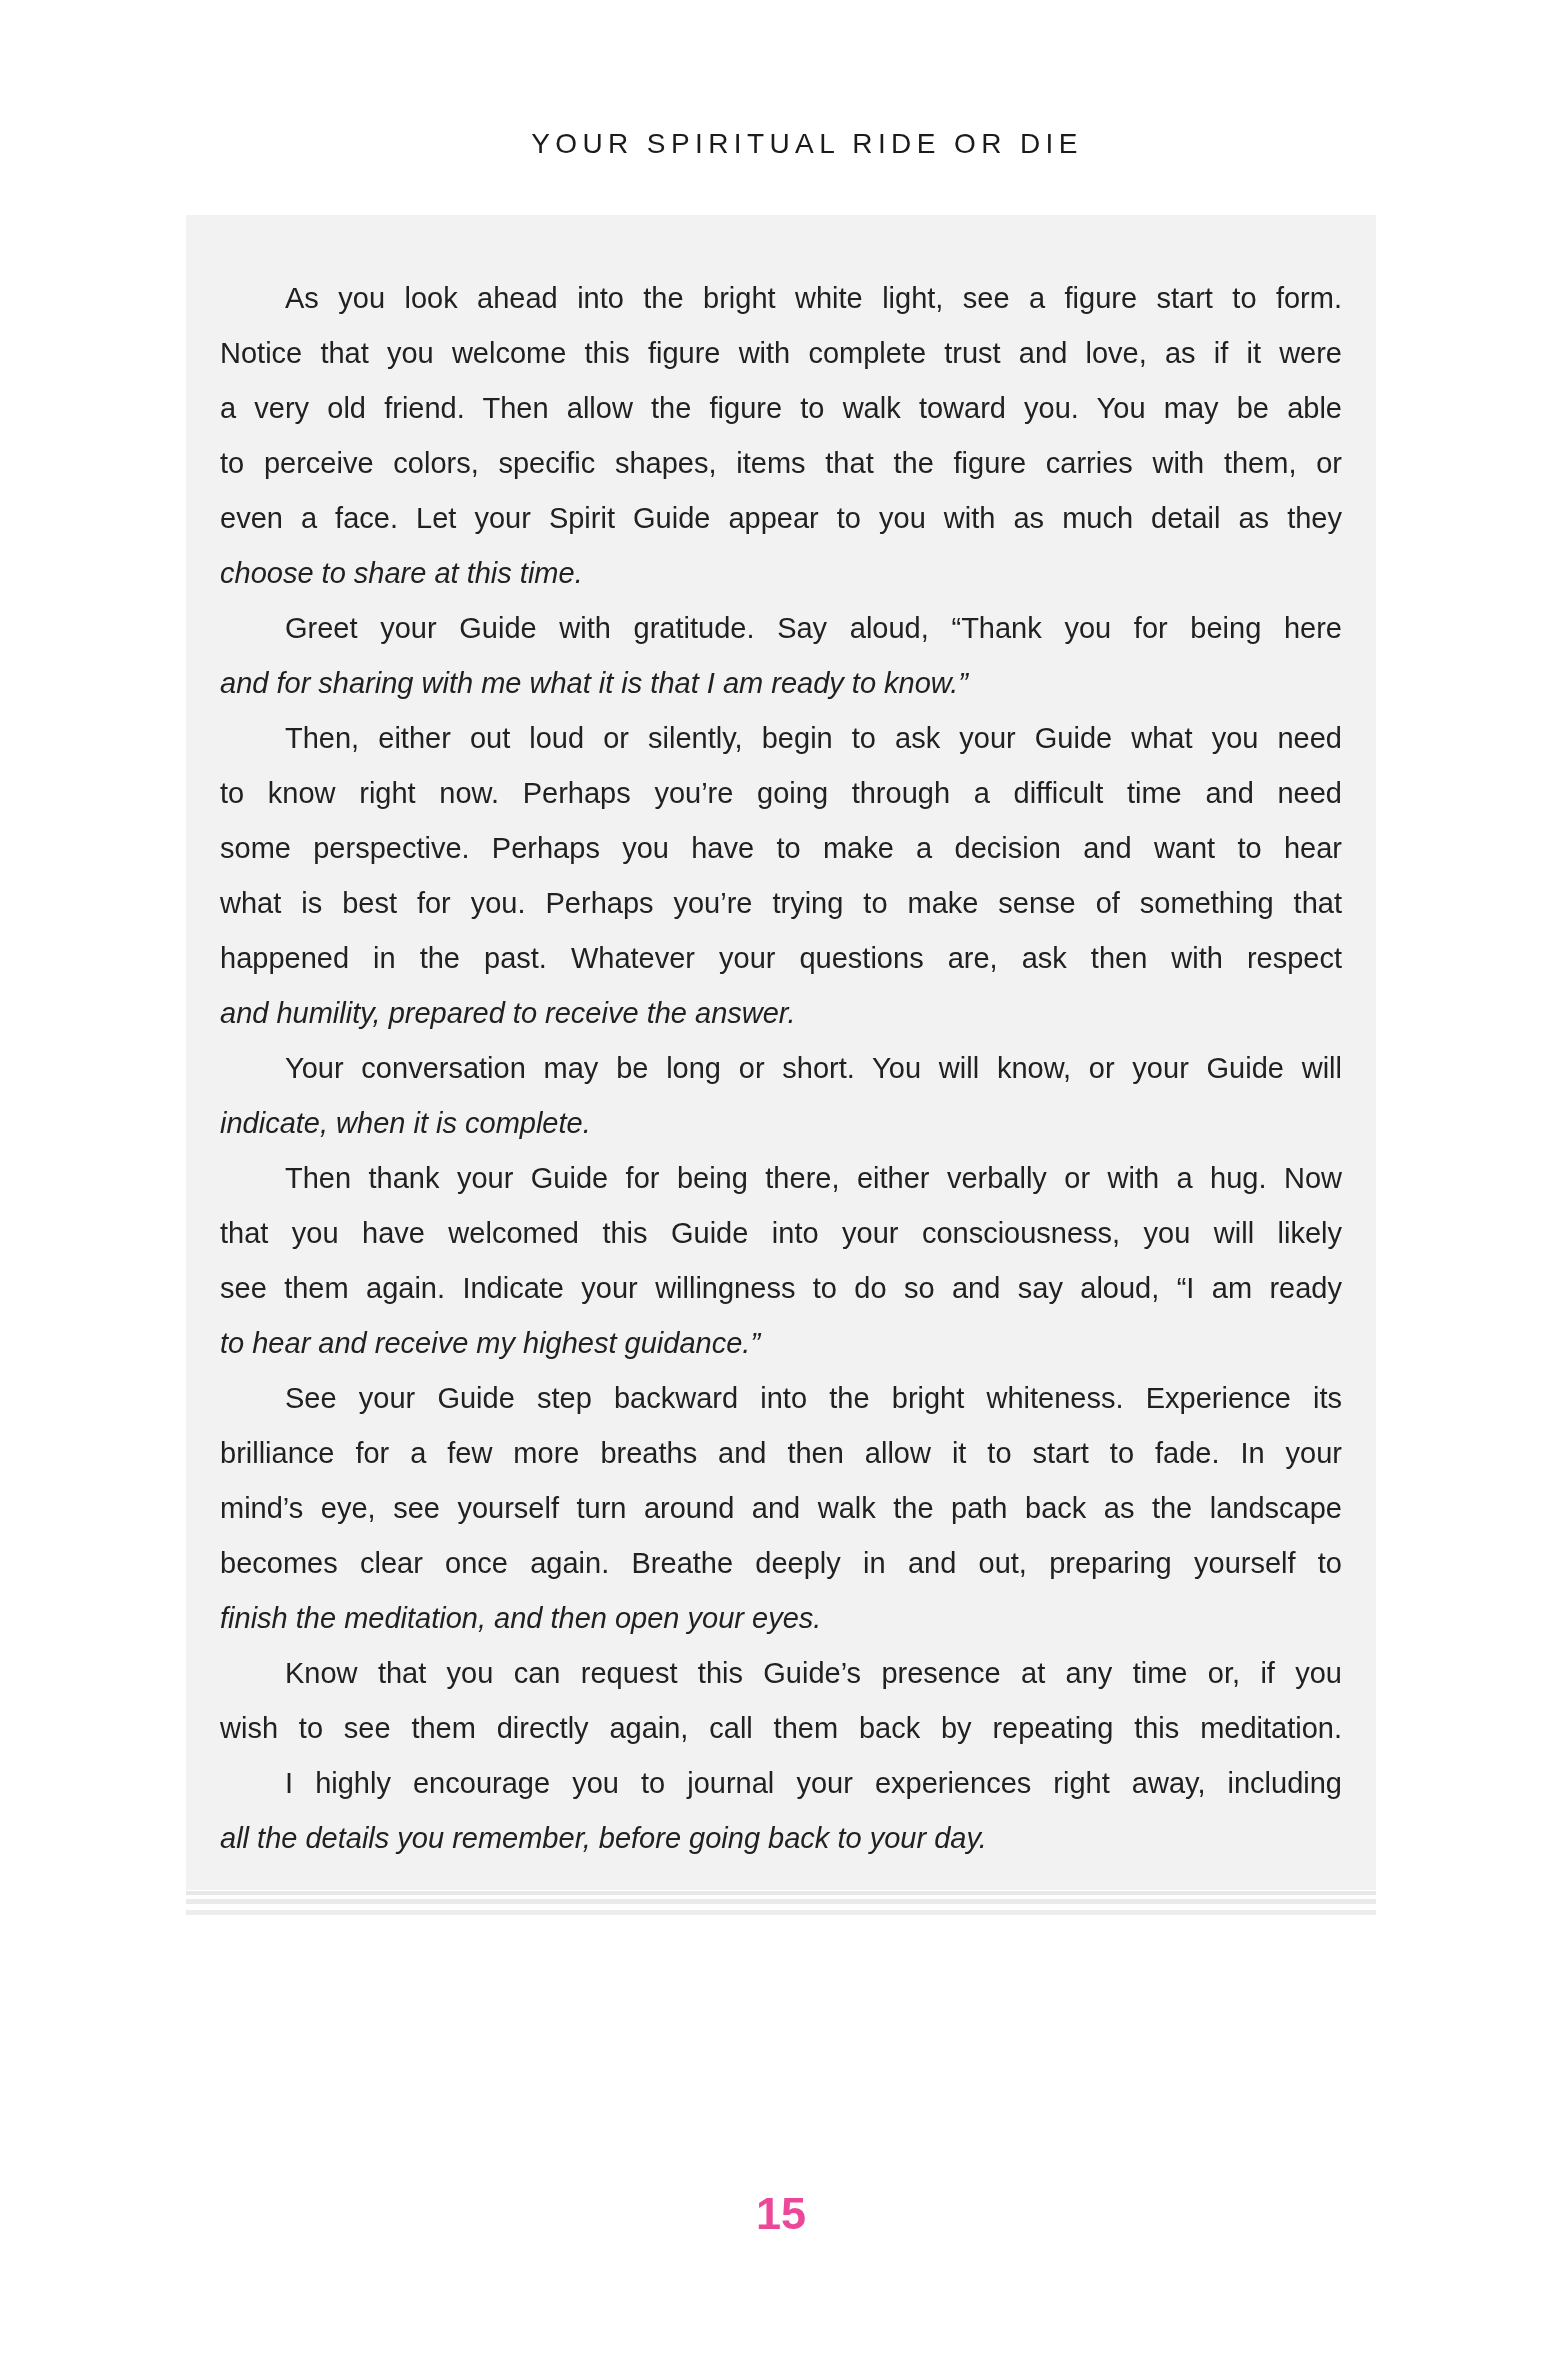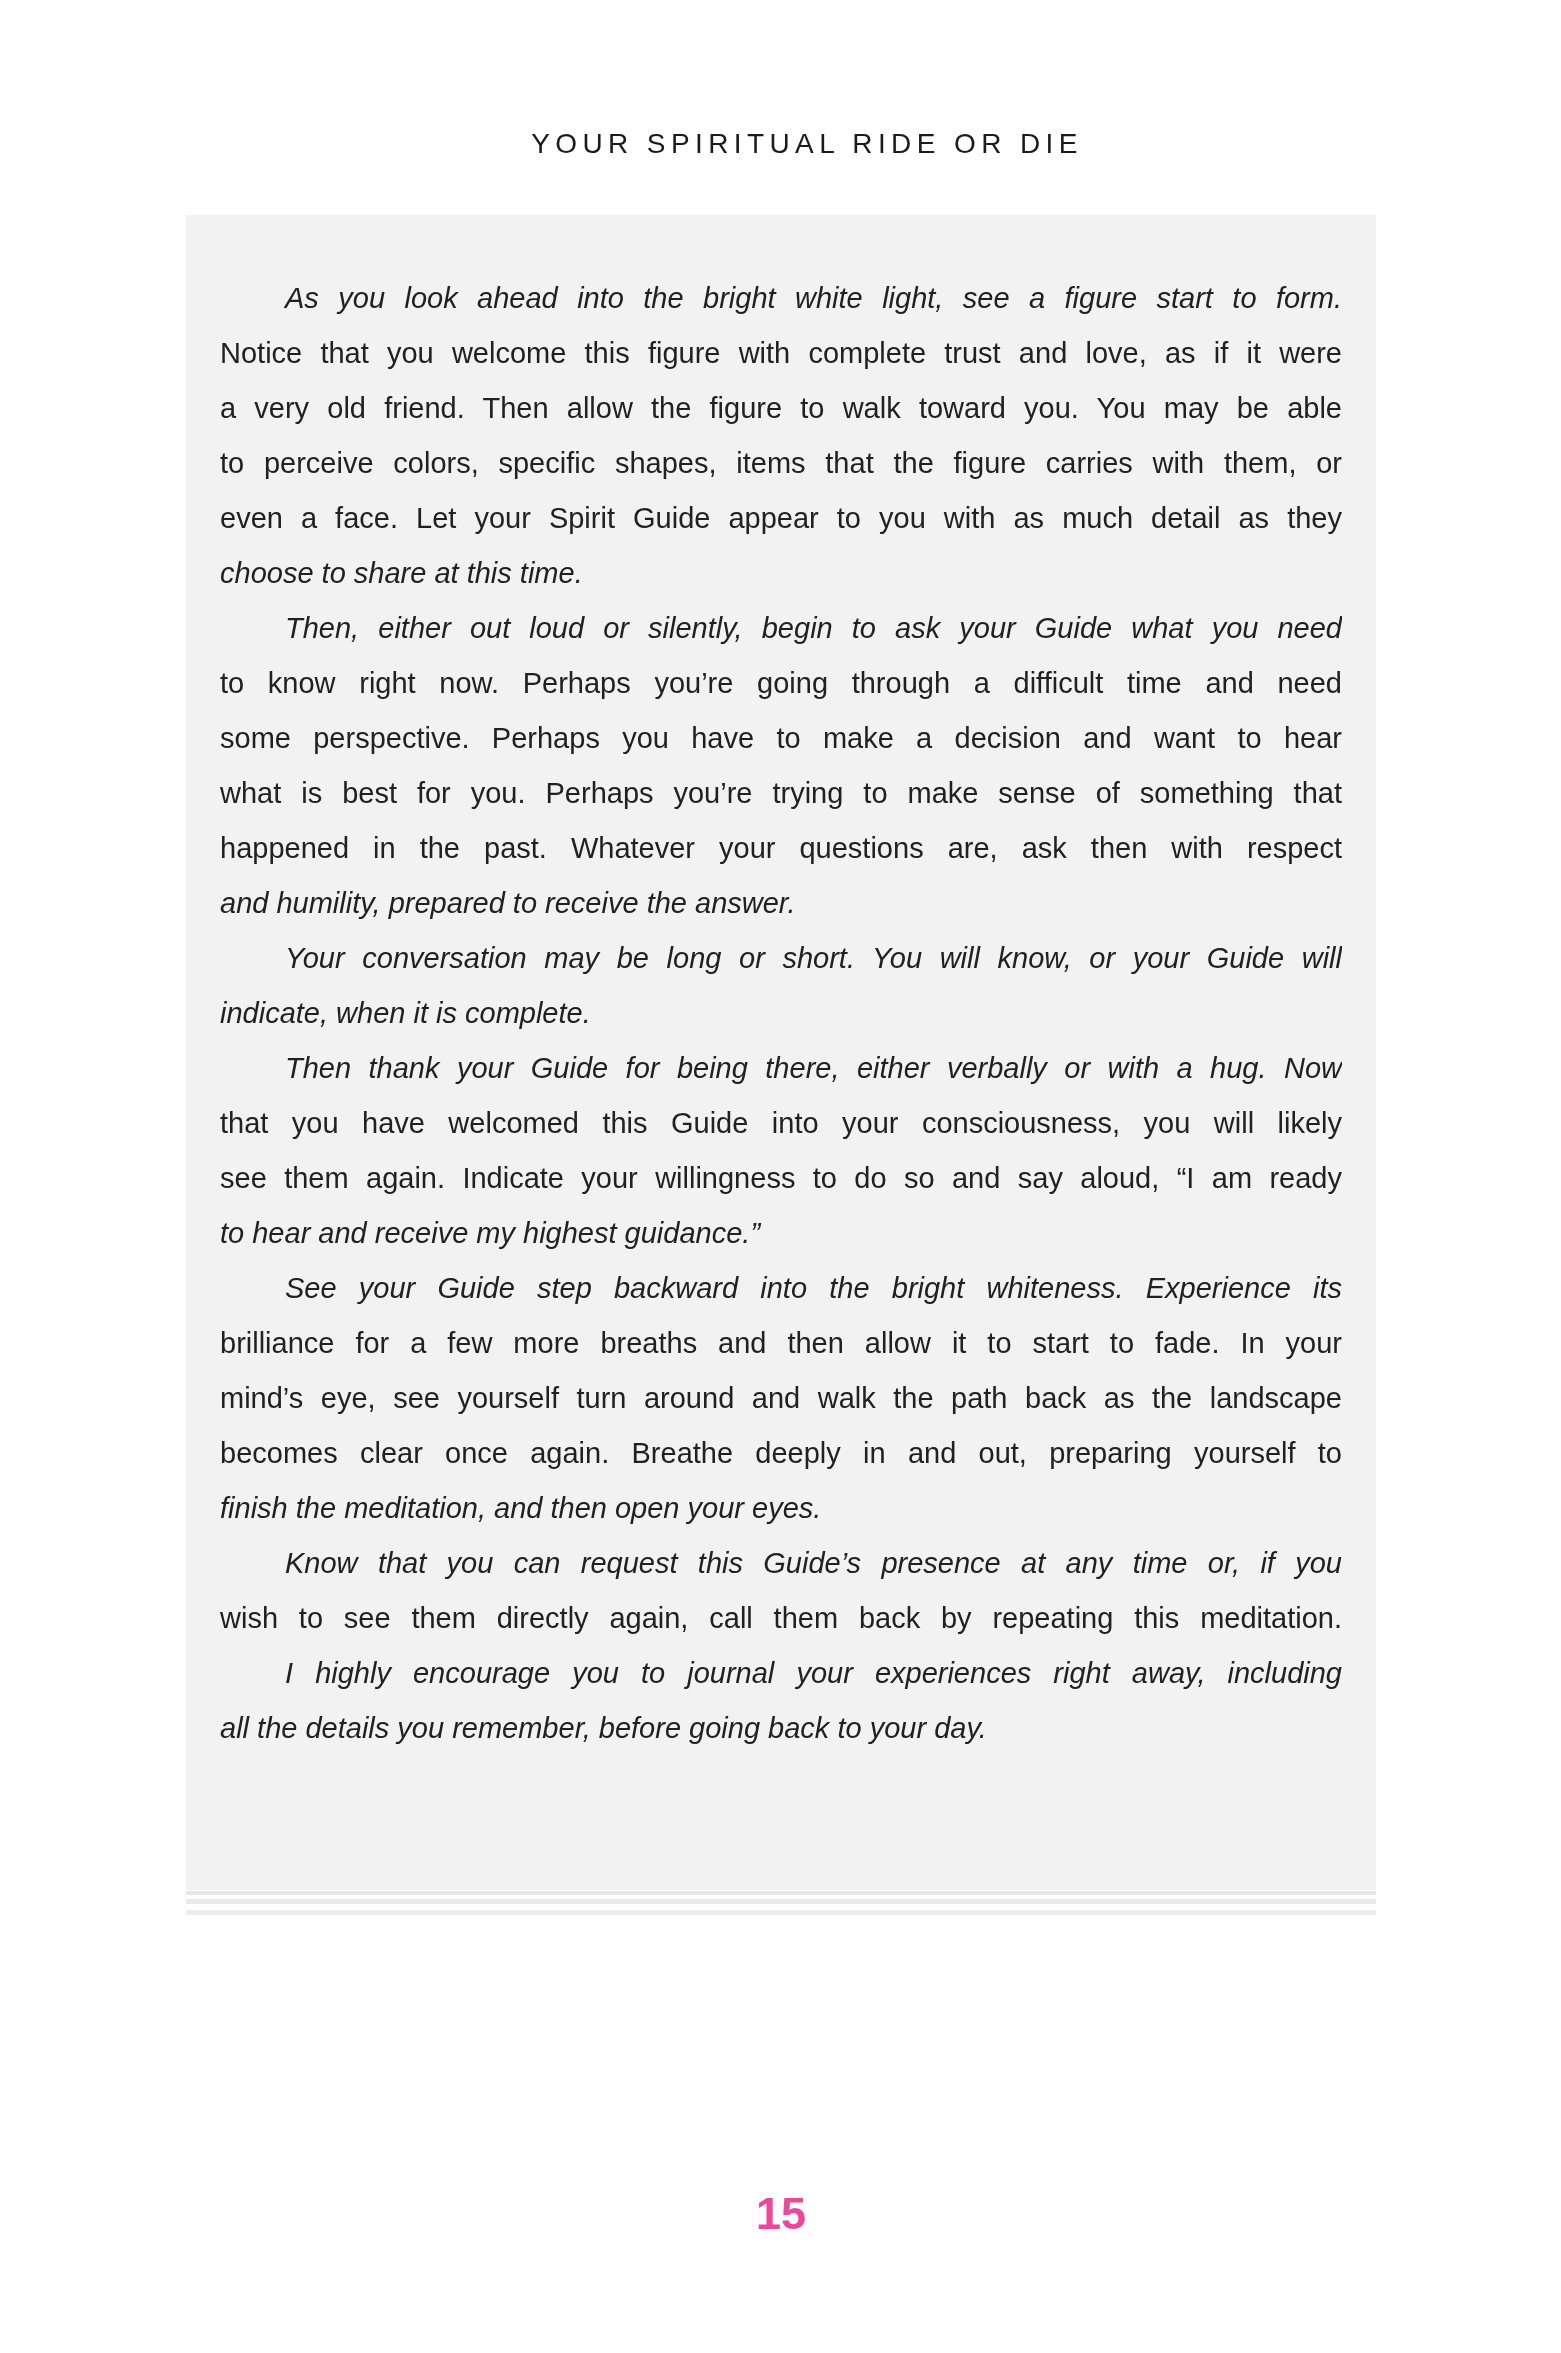--- a/index.html
+++ b/index.html
@@ -41,21 +41,21 @@
     text-align: justify;
     text-align-last: justify;
     overflow: hidden;
     white-space: nowrap;
   }
   .line.end {
     text-align: left;
     text-align-last: left;
     font-style: italic;
   }
-  .line.indent { text-indent: 65px; font-style: italic; }
+  .line.indent { text-indent: 65px; }
   .stripe {
     position: absolute;
     left: 186px;
     width: 1190px;
   }
   .stripe.s1 { top: 1891px; height: 3.6px; background: #e7e7e7; }
   .stripe.s2 { top: 1899px; height: 4.5px; background: #eaeaea; }
   .stripe.s3 { top: 1910px; height: 4.5px; background: #ededed; }
   .page-number {
     position: absolute;
@@ -77,20 +77,24 @@
   <div class="running-header">YOUR SPIRITUAL RIDE OR DIE</div>
 
   <div class="panel" id="meditation-panel">
       <div>
         <div class="line indent">As you look ahead into the bright white light, see a figure start to form.</div>
         <div class="line">Notice that you welcome this figure with complete trust and love, as if it were</div>
         <div class="line">a very old friend. Then allow the figure to walk toward you. You may be able</div>
         <div class="line">to perceive colors, specific shapes, items that the figure carries with them, or</div>
         <div class="line">even a face. Let your Spirit Guide appear to you with as much detail as they</div>
         <div class="line end">choose to share at this time.</div>
+      </div>
+      <div>
+        <div class="line indent">Greet your Guide with gratitude. Say aloud, “Thank you for being here</div>
+        <div class="line end">and for sharing with me what it is that I am ready to know.”</div>
       </div>
       <div>
         <div class="line indent">Then, either out loud or silently, begin to ask your Guide what you need</div>
         <div class="line">to know right now. Perhaps you’re going through a difficult time and need</div>
         <div class="line">some perspective. Perhaps you have to make a decision and want to hear</div>
         <div class="line">what is best for you. Perhaps you’re trying to make sense of something that</div>
         <div class="line">happened in the past. Whatever your questions are, ask then with respect</div>
         <div class="line end">and humility, prepared to receive the answer.</div>
       </div>
       <div>

